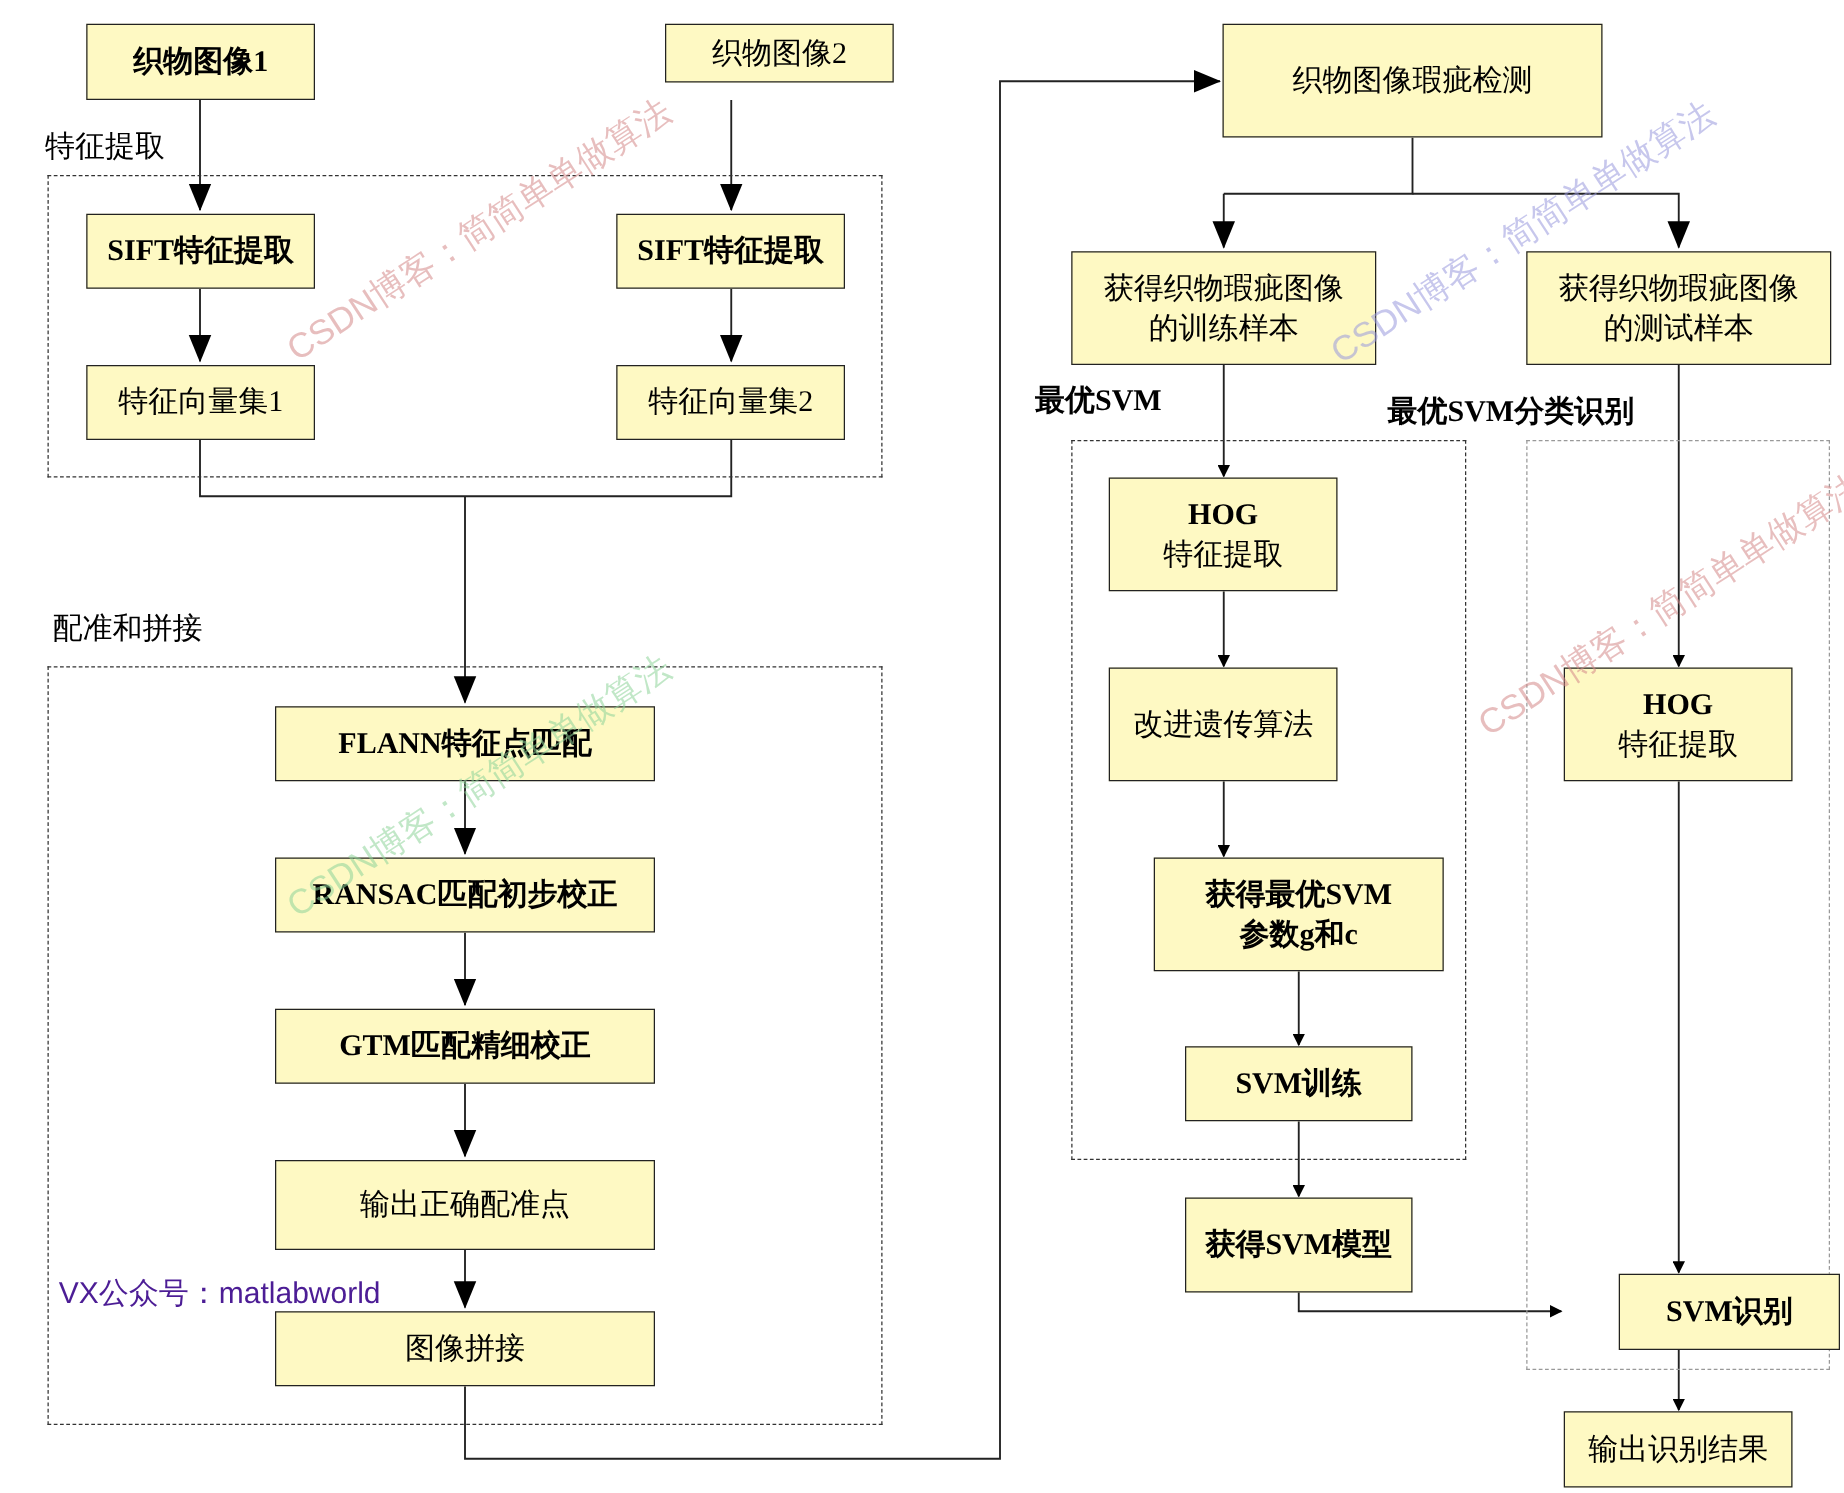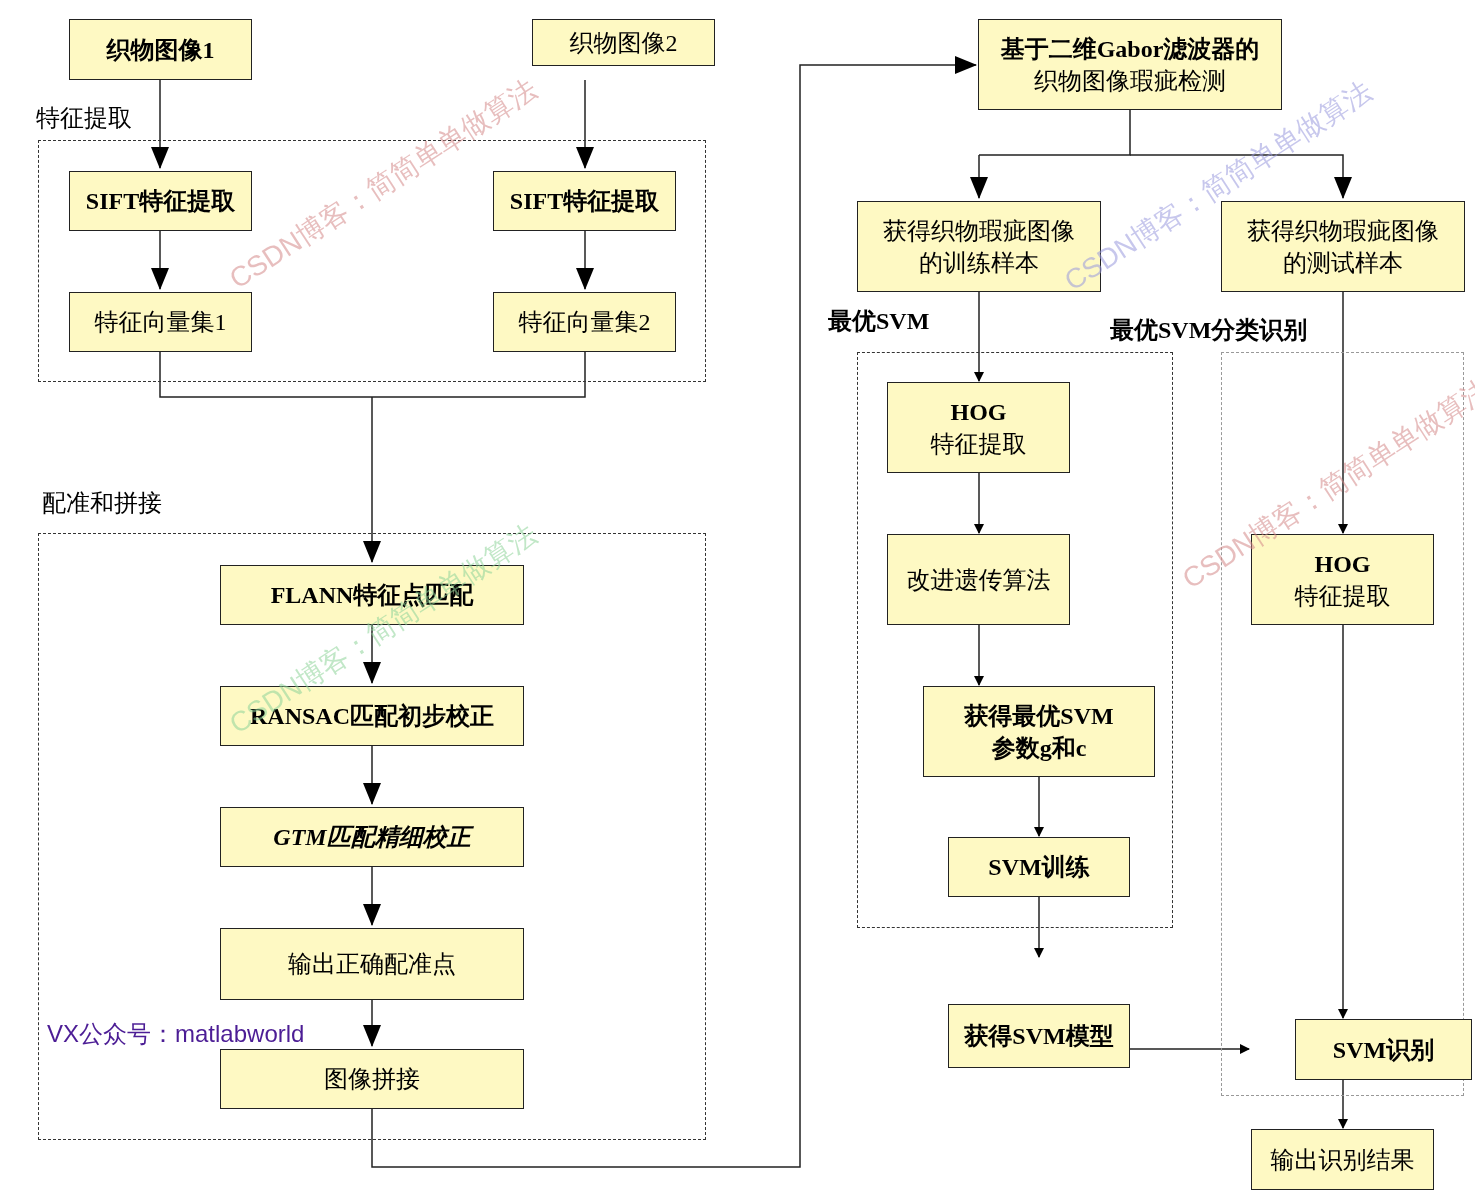--- a/index.html
+++ b/index.html
@@ -95,32 +95,31 @@
 <div class="box" style="left:493px;top:292px;width:183px;height:60px;">
     <span>特征向量集2</span>
   </div>
 
 <div class="box" style="left:220px;top:565px;width:304px;height:60px;font-weight:bold;">
     <span>FLANN特征点匹配</span>
   </div>
 <div class="box" style="left:220px;top:686px;width:304px;height:60px;font-weight:bold;">
     <span>RANSAC匹配初步校正</span>
   </div>
-<div class="box" style="left:220px;top:807px;width:304px;height:60px;font-weight:bold;font-style:italic;">
+<div class="box" style="left:220px;top:807px;width:304px;height:60px;font-weight:bold;">
     <span>GTM匹配精细校正</span>
   </div>
 <div class="box" style="left:220px;top:928px;width:304px;height:72px;">
     <span>输出正确配准点</span>
   </div>
 <div class="box" style="left:220px;top:1049px;width:304px;height:60px;">
     <span>图像拼接</span>
   </div>
 
 <div class="box" style="left:978px;top:19px;width:304px;height:91px;">
-  <b>基于二维Gabor滤波器的</b>
   <span>织物图像瑕疵检测</span>
 </div>
 
 <div class="box" style="left:857px;top:201px;width:244px;height:91px;">
   <span>获得织物瑕疵图像</span>
   <span>的训练样本</span>
 </div>
 <div class="box" style="left:1221px;top:201px;width:244px;height:91px;">
   <span>获得织物瑕疵图像</span>
   <span>的测试样本</span>
@@ -133,21 +132,21 @@
 <div class="box" style="left:887px;top:534px;width:183px;height:91px;">
     <span>改进遗传算法</span>
   </div>
 <div class="box" style="left:923px;top:686px;width:232px;height:91px;text-align:right;">
   <b>获得最优SVM</b>
   <b>参数g和c</b>
 </div>
 <div class="box" style="left:948px;top:837px;width:182px;height:60px;font-weight:bold;">
     <span>SVM训练</span>
   </div>
-<div class="box" style="left:948px;top:958px;width:182px;height:64px;font-weight:bold;margin-top:46px;">
+<div class="box" style="left:948px;top:958px;width:182px;height:76px;font-weight:bold;">
     <span>获得SVM模型</span>
   </div>
 
 <div class="box" style="left:1251px;top:534px;width:183px;height:91px;">
   <b>HOG</b>
   <span>特征提取</span>
 </div>
 <div class="box" style="left:1295px;top:1019px;width:177px;height:61px;font-weight:bold;">
     <span>SVM识别</span>
   </div>

